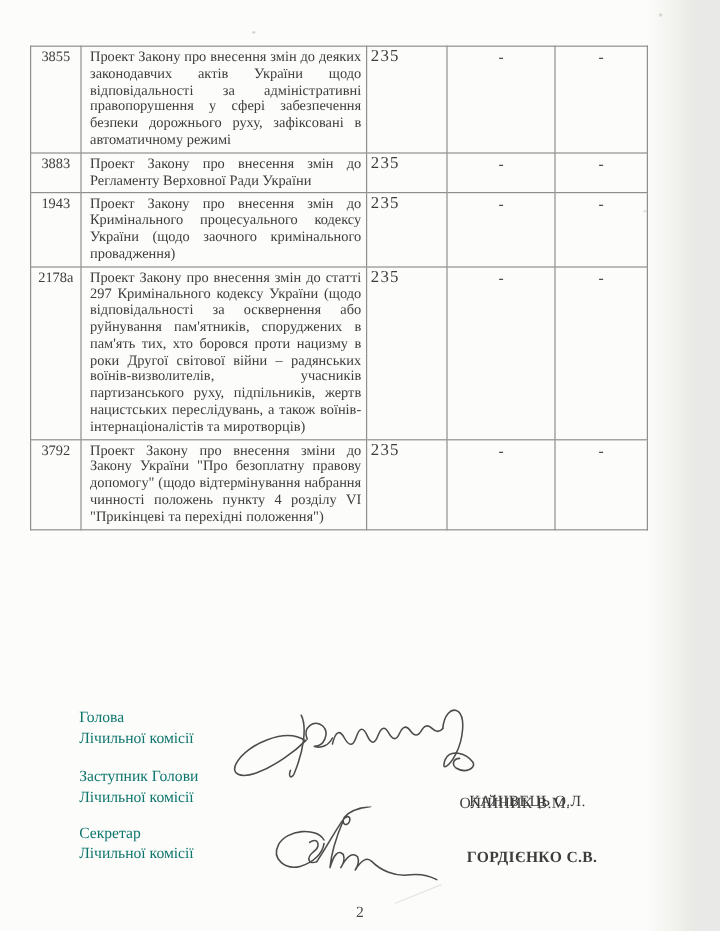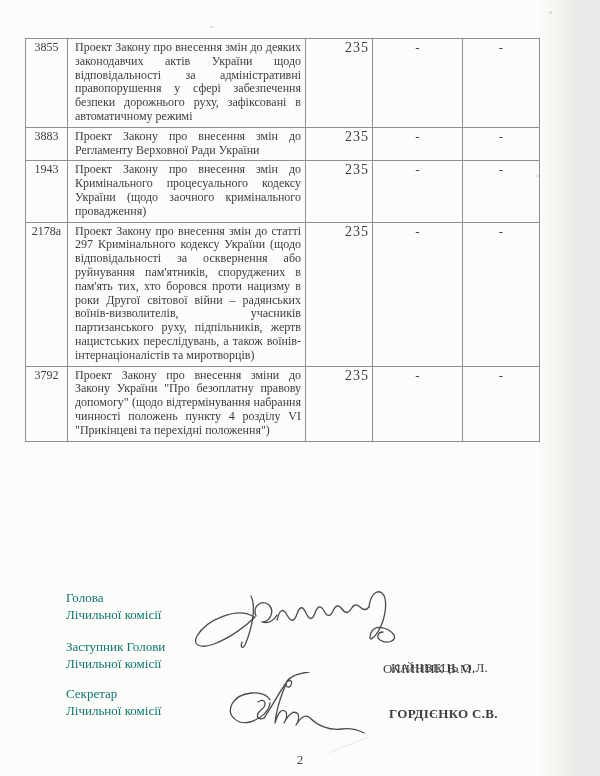--- a/index.html
+++ b/index.html
@@ -46,21 +46,21 @@
   .votes-table td{
     border:1px solid #8f8f8d;
     vertical-align:top;
     font-size:12px;
     line-height:13.8px;
     padding:2px 3px;
     color:#3d3d3d;
   }
   td.cell-number{text-align:center;padding:2px 1px;}
   td.cell-title{text-align:justify;padding:2px 4px 3px 7px;}
-  td.cell-votes{text-align:right;font-size:14px;line-height:14px;letter-spacing:1px;}
+  td.cell-votes{text-align:left;font-size:14px;line-height:14px;letter-spacing:1px;}
   td.cell-dash{text-align:center;font-size:13px;line-height:13px;}
 
   
   .sig-role{
     position:absolute;left:66px;
     font-size:13px;line-height:17px;color:#0f766e;
     white-space:nowrap;
   }
   .sig-name{
     position:absolute;

